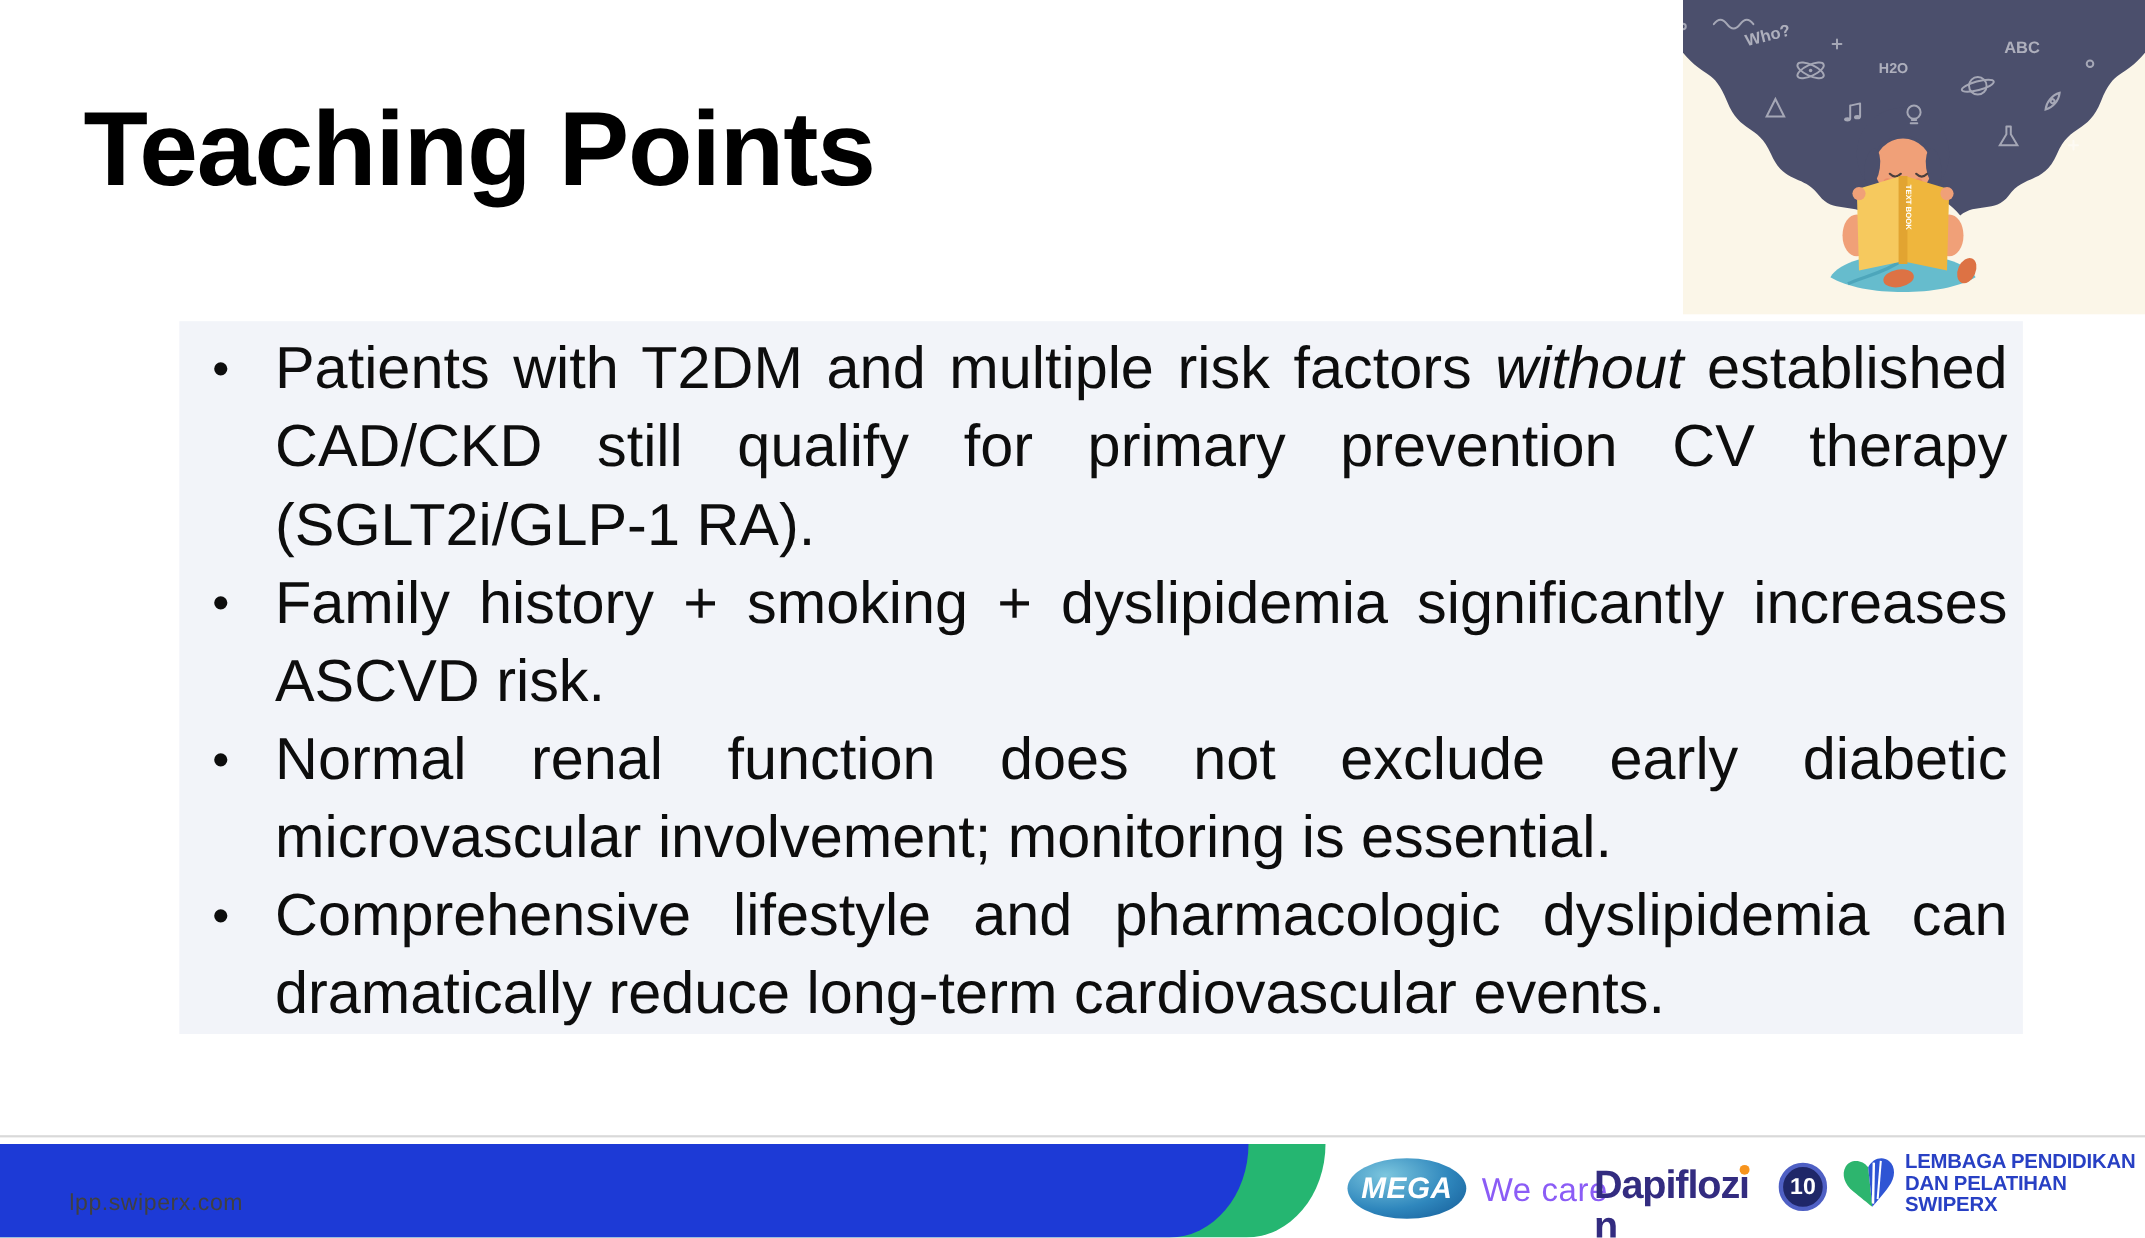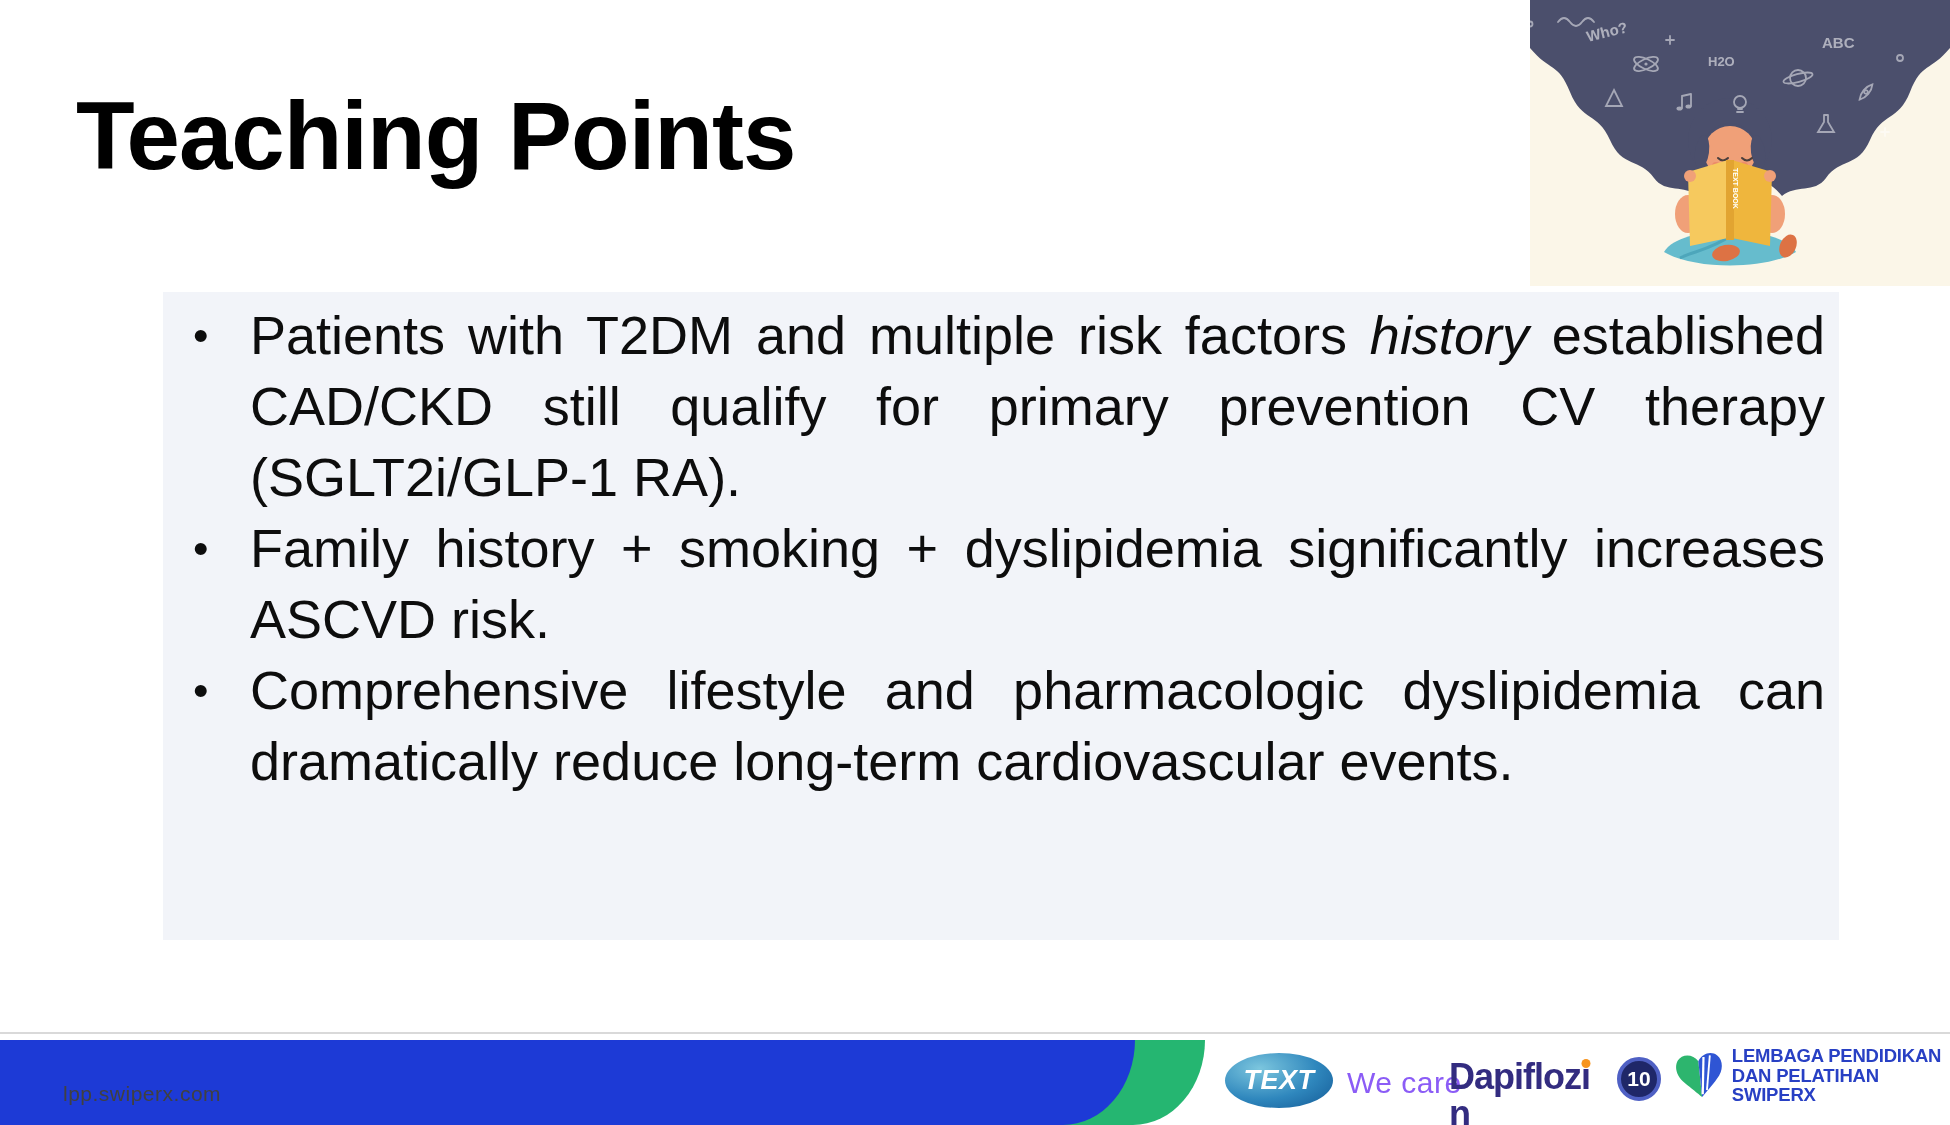--- a/index.html
+++ b/index.html
@@ -180,35 +180,36 @@
         <rect x="196" y="160" width="8" height="80" fill="#e2a431"></rect>
         <text transform="translate(203,168) rotate(90)" fill="#ffffff" font-family="Liberation Sans, sans-serif" font-size="7" font-weight="700">TEXT BOOK</text>
         <circle cx="160" cy="176" r="6" fill="#f0a078"></circle>
         <circle cx="240" cy="176" r="6" fill="#f0a078"></circle>
       </g>
     </svg>
   </div>
 
   <div class="content-box">
     <ul>
-      <li><span>Patients with T2DM and multiple risk factors </span><em>history</em><span> established CAD/CKD still qualify for primary prevention CV therapy (SGLT2i/GLP-1 RA).</span></li>
+      <li><span>Patients with T2DM and multiple risk factors </span><em>without</em><span> established CAD/CKD still qualify for primary prevention CV therapy (SGLT2i/GLP-1 RA).</span></li>
       <li>Family history + smoking + dyslipidemia significantly increases ASCVD risk.</li>
+      <li>Normal renal function does not exclude early diabetic microvascular involvement; monitoring is essential.</li>
       <li>Comprehensive lifestyle and pharmacologic dyslipidemia can dramatically reduce long-term cardiovascular events.</li>
     </ul>
   </div>
 
   <div class="hairline"></div>
 
   <div class="footer">
     <div class="band-green"></div>
     <div class="band-blue"></div>
     <span class="footer-url">lpp.swiperx.com</span>
 
     <div class="mega-ellipse">
-      <span>TEXT</span>
+      <span>MEGA</span>
     </div>
     <span class="we-care">We care</span>
 
     <div class="dapi">
       <div class="dapi-brand"><span>Dapifloz</span><span class="brand-i">i</span><span>n</span></div>
 
     </div>
 
     <div class="badge10">10</div>
 

